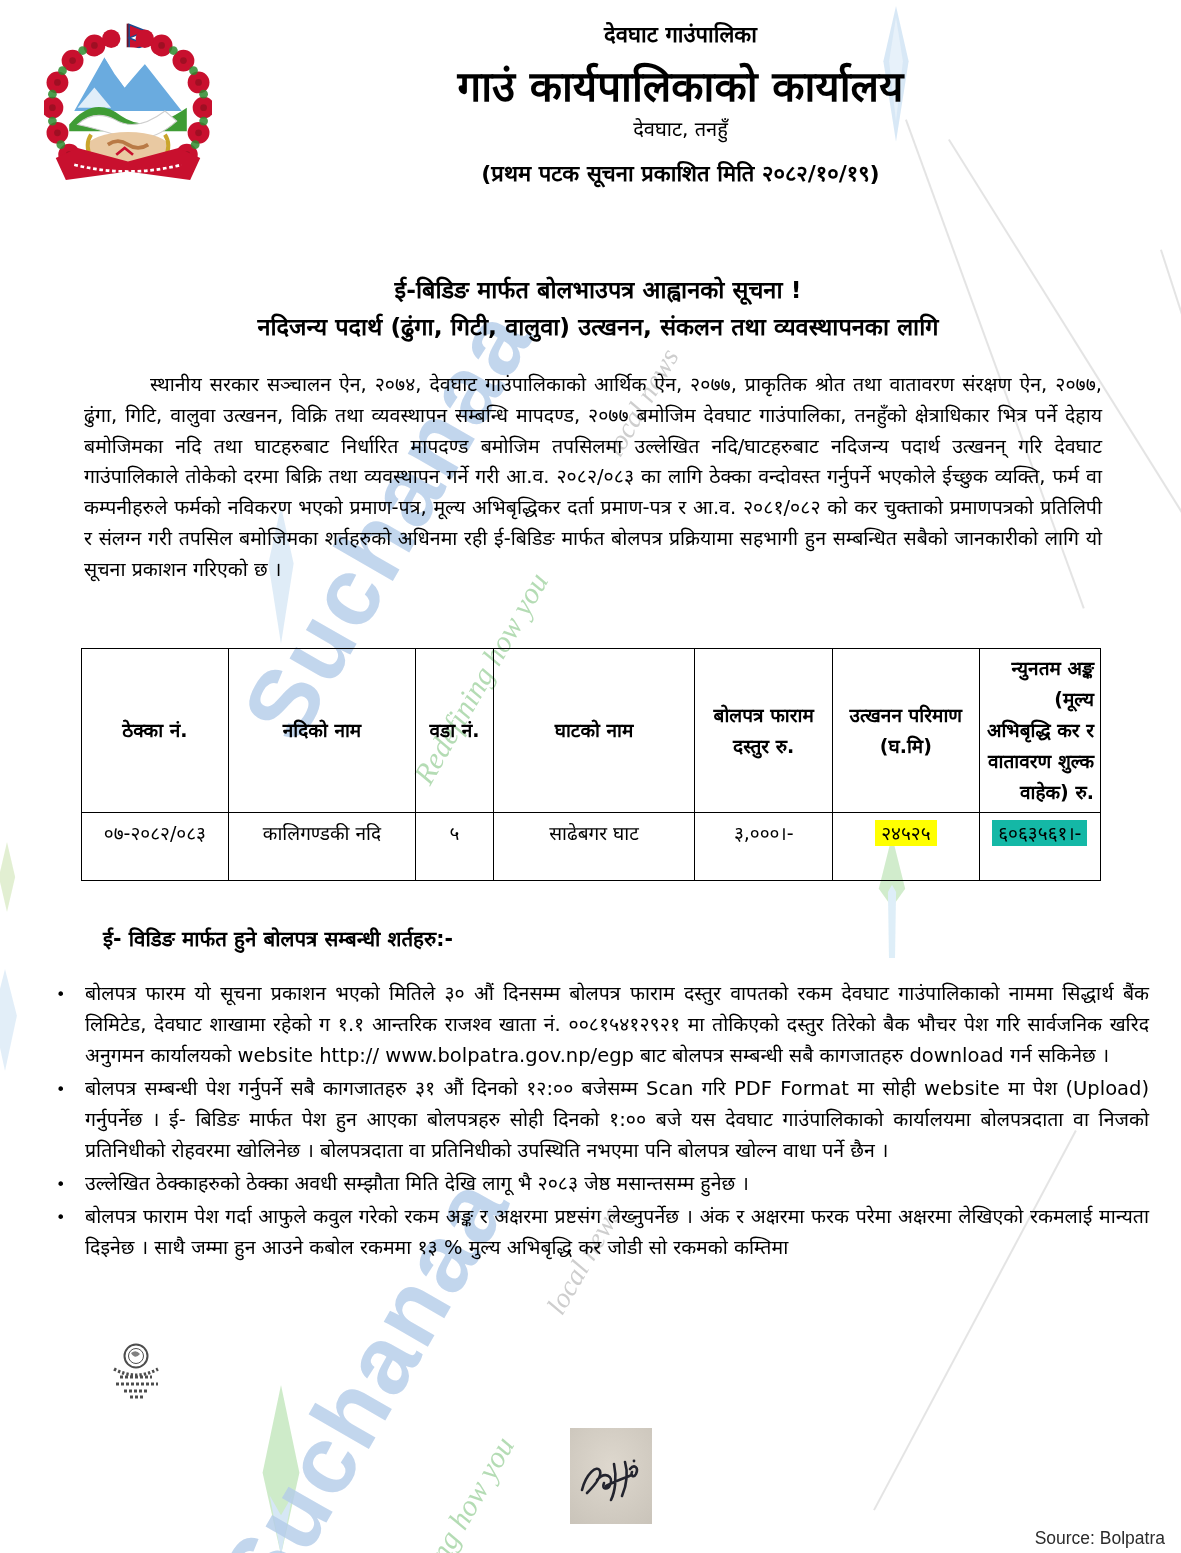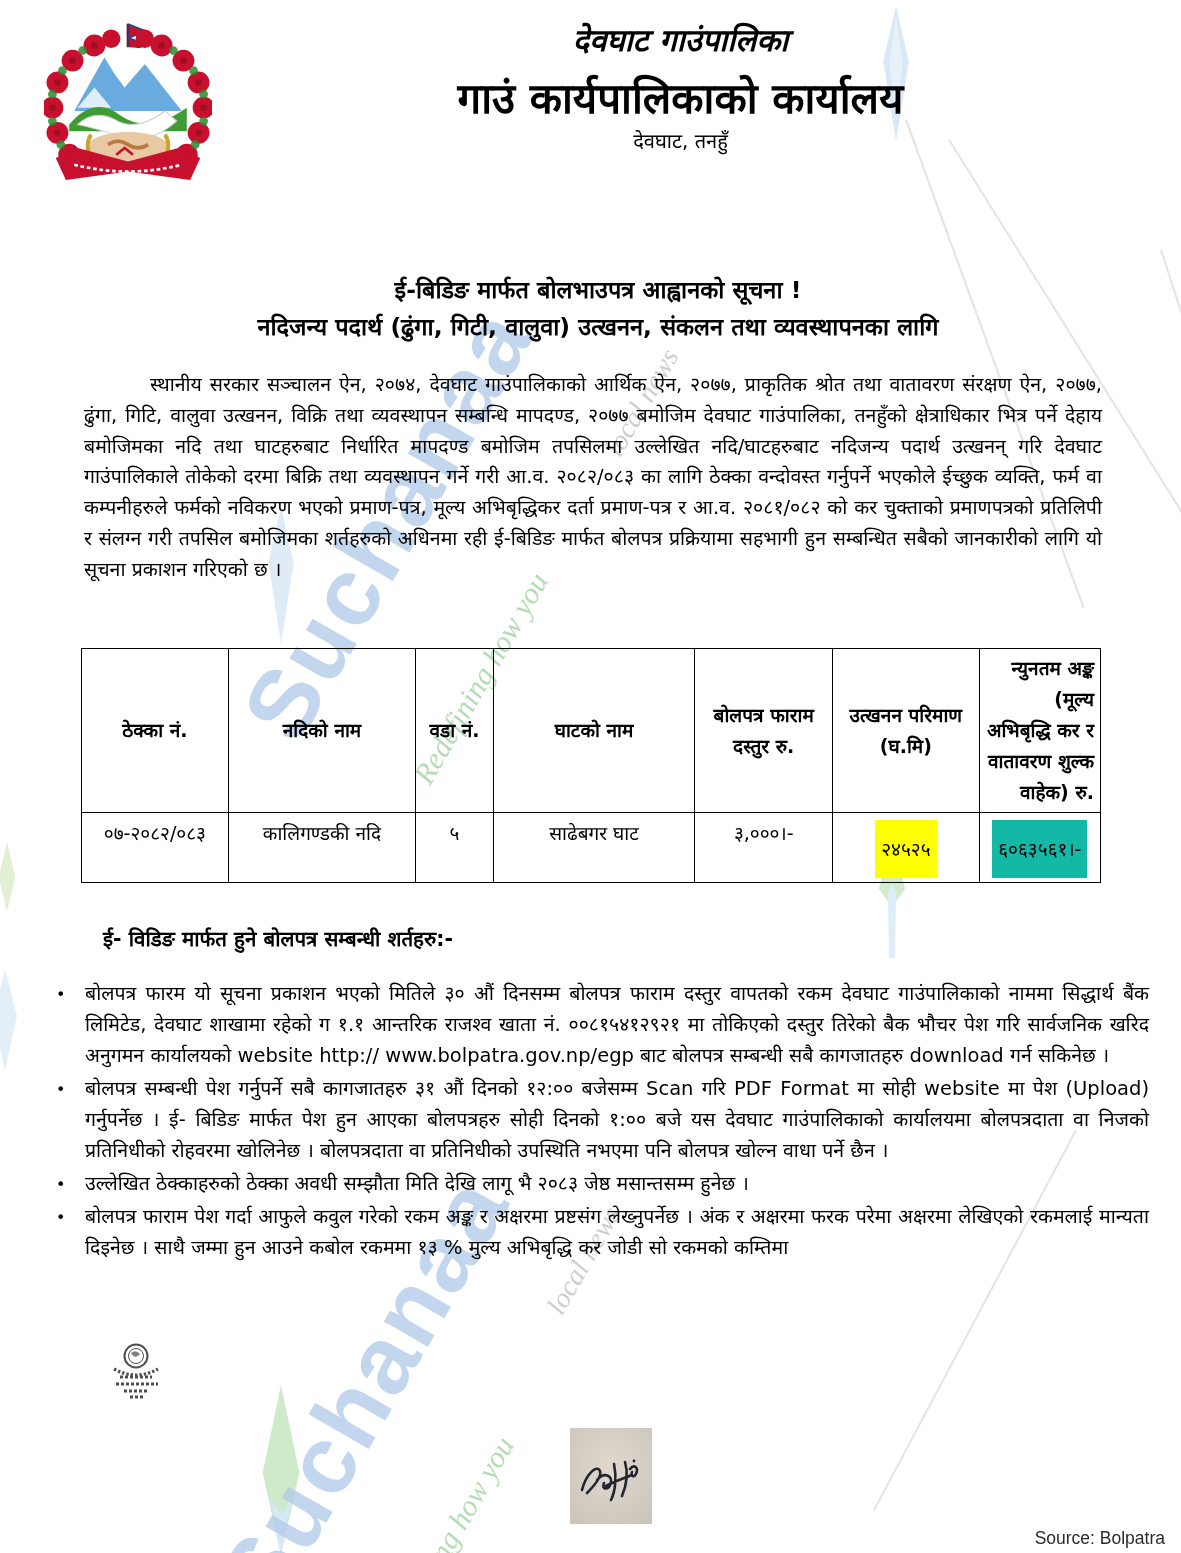--- a/index.html
+++ b/index.html
@@ -16,21 +16,21 @@
           font-size:30px;color:#a8d6a8;opacity:.85;white-space:nowrap;
           transform:rotate(-60deg);transform-origin:left bottom;}
   .wm-tag2{position:absolute;font-family:"Liberation Serif",serif;font-style:italic;
           font-size:28px;color:#c9c9c9;opacity:.9;white-space:nowrap;
           transform:rotate(-60deg);transform-origin:left bottom;}
   .wm-line{position:absolute;width:2px;background:#d8d8d8;opacity:.7;transform-origin:top left;}
   .wm-arrow{position:absolute;}
 
   
   .hdr{position:absolute;left:195px;right:15px;top:18px;text-align:center;}
-  .hdr-l1{font-size:31px;font-weight:bold;font-style:italic;}
+  .hdr-l1{font-size:22px;font-weight:bold;}
   .hdr-l2{font-size:42px;font-weight:bold;margin-top:8px;}
   .hdr-l3{font-size:20px;margin-top:2px;}
   .hdr-l4{font-size:20px;margin-top:17px;}
   .hdr-l5{font-size:22px;font-weight:bold;margin-top:15px;}
   .logo{position:absolute;left:44px;top:22px;width:168px;height:178px;}
 
   
   .title{position:absolute;left:30px;right:15px;top:272px;text-align:center;
          font-weight:bold;font-size:23.5px;line-height:37px;}
 
@@ -39,21 +39,21 @@
         line-height:30.8px;text-align:justify;text-indent:66px;}
 
   
   .tbl{position:absolute;left:81px;top:648px;width:1020px;border-collapse:collapse;
        table-layout:fixed;font-size:19px;}
   .tbl th,.tbl td{border:1.7px solid #000;padding:4px 6px;overflow:hidden;}
   .tbl th{font-weight:bold;text-align:center;vertical-align:middle;line-height:31px;height:142px;}
   .tbl th.th-last{text-align:right;}
   .tbl td{height:56px;vertical-align:top;text-align:center;padding-top:7px;}
   .tbl td.cell-left{text-align:center;}
-  .hl{display:inline-block;padding:16px 6px;font-weight:normal;}
+  .hl{display:inline-block;padding:0 6px;font-weight:normal;}
 
   
   .sect{position:absolute;left:103px;top:924px;font-size:20.5px;font-weight:bold;
         }
   .bullets{position:absolute;left:47px;top:978px;width:1102px;font-size:19.5px;line-height:31px;}
   .bullet-item{position:relative;padding-left:38px;text-align:justify;margin-bottom:2px;}
   .bullet-item::before{content:"\2022";position:absolute;left:9px;top:1px;font-size:16px;}
 
   
   .stamp{position:absolute;left:97px;top:1339px;width:78px;height:68px;filter:blur(0.7px);
@@ -176,20 +176,21 @@
       <path d="M28,80 q-4,-8 0,-14 M72,80 q4,-8 0,-14" stroke="#caa52c" stroke-width="2.4" fill="none"></path>
 
       <path d="M7,80 L20,74 L50,82 L80,74 L93,80 L87,93 L50,88 L13,93 Z" fill="#c8102e"></path>
       <path d="M18,84 Q50,92 82,84" stroke="#ffffff" stroke-width="1.6" stroke-dasharray="2.2,1.6" fill="none"></path>
     </svg>
 
     <div class="hdr">
       <div class="hdr-l1">देवघाट गाउंपालिका</div>
       <div class="hdr-l2">गाउं कार्यपालिकाको कार्यालय</div>
       <div class="hdr-l3">देवघाट, तनहुँ</div>
+      <div class="hdr-l5">(प्रथम पटक सूचना प्रकाशित मिति २०८२/१०/१९)</div>
     </div>
 
     <div class="title">
       <div>ई-बिडिङ मार्फत बोलभाउपत्र आह्वानको सूचना !</div>
       <div>नदिजन्य पदार्थ (ढुंगा, गिटी, वालुवा) उत्खनन, संकलन तथा व्यवस्थापनका लागि</div>
     </div>
 
     <div class="para">स्थानीय सरकार सञ्चालन ऐन, २०७४, देवघाट गाउंपालिकाको आर्थिक ऐन, २०७७, प्राकृतिक श्रोत तथा वातावरण संरक्षण ऐन, २०७७, ढुंगा, गिटि, वालुवा उत्खनन, विक्रि तथा व्यवस्थापन सम्बन्धि मापदण्ड, २०७७ बमोजिम देवघाट गाउंपालिका, तनहुँको क्षेत्राधिकार भित्र पर्ने देहाय बमोजिमका नदि तथा घाटहरुबाट निर्धारित मापदण्ड बमोजिम तपसिलमा उल्लेखित नदि/घाटहरुबाट नदिजन्य पदार्थ उत्खनन् गरि देवघाट गाउंपालिकाले तोकेको दरमा बिक्रि तथा व्यवस्थापन गर्ने गरी आ.व. २०८२/०८३ का लागि ठेक्का वन्दोवस्त गर्नुपर्ने भएकोले ईच्छुक व्यक्ति, फर्म वा कम्पनीहरुले फर्मको नविकरण भएको प्रमाण-पत्र, मूल्य अभिबृद्धिकर दर्ता प्रमाण-पत्र र आ.व. २०८१/०८२ को कर चुक्ताको प्रमाणपत्रको प्रतिलिपी र संलग्न गरी तपसिल बमोजिमका शर्तहरुको अधिनमा रही ई-बिडिङ मार्फत बोलपत्र प्रक्रियामा सहभागी हुन सम्बन्धित सबैको जानकारीको लागि यो सूचना प्रकाशन गरिएको छ ।</div>
 
     <table class="tbl">

